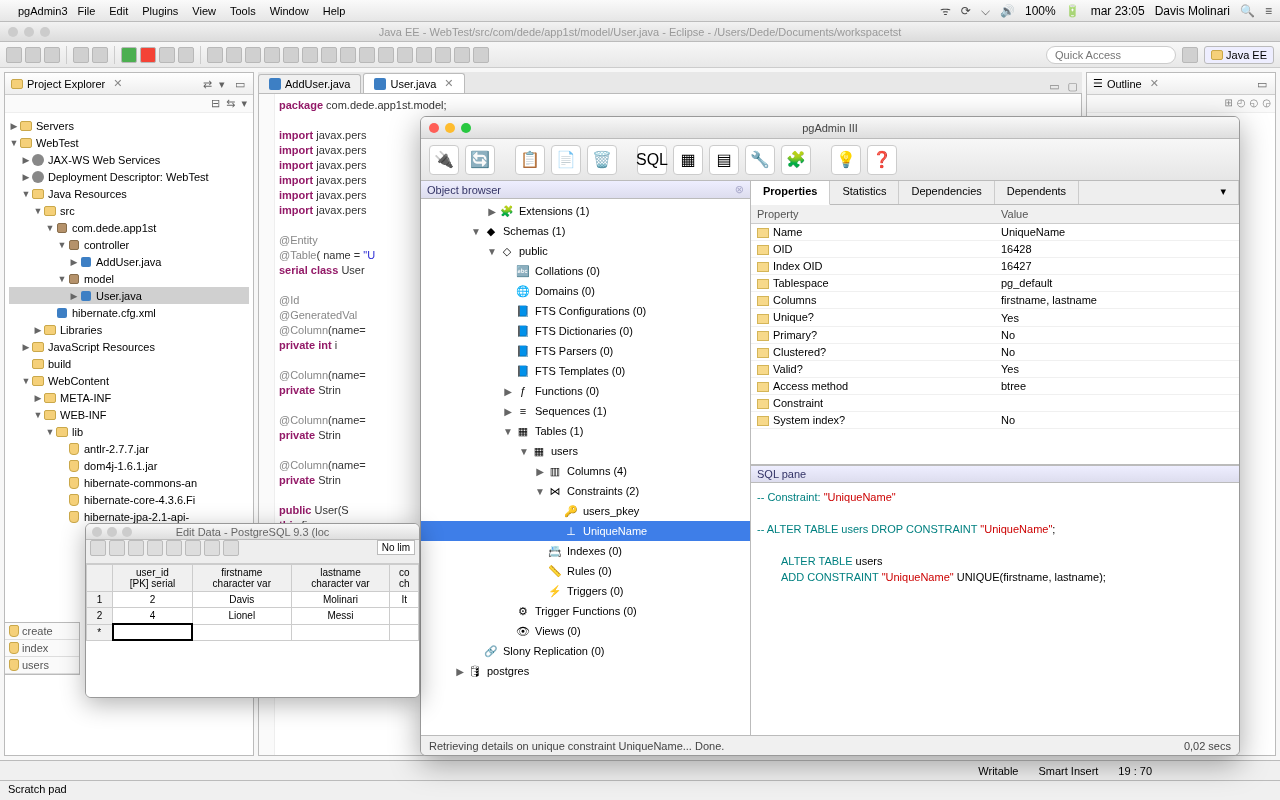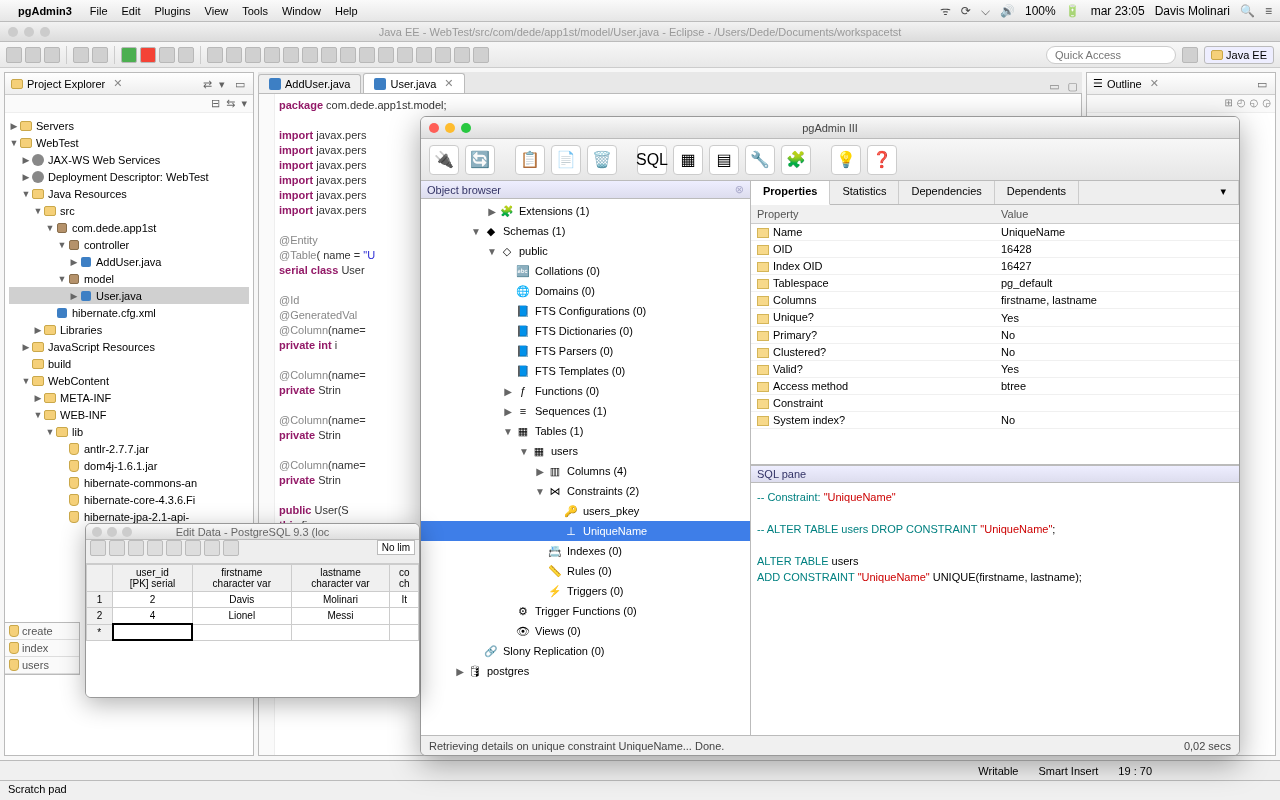--- a/index.html
+++ b/index.html
@@ -1,21 +1,21 @@
 <!DOCTYPE html>
 <html><head>
 <meta charset="utf-8">
 <style>
 * { box-sizing: border-box; margin: 0; padding: 0; font-family: "Lucida Grande", "Helvetica Neue", Arial, sans-serif; font-size: 11px; }
 body { background: #ececec; width: 1280px; height: 800px; overflow: hidden; position: relative; }
 
 
 .mac-menubar { height: 22px; background: linear-gradient(#fafafa,#e6e6e6); border-bottom: 1px solid #bbb; display: flex; align-items: center; padding: 0 8px; font-size: 12px; }
 .mac-menubar .apple { font-size: 14px; margin-right: 10px; }
-.mac-menubar .appname { font-weight: bold; margin-right: 18px; }
+.mac-menubar .appname { font-weight: normal; margin-right: 10px; }
 .mac-menubar .menu-item { margin-right: 14px; cursor: default; }
 .mac-menubar .spacer { flex: 1; }
 .mac-menubar .status { margin-left: 10px; font-size: 12px; }
 .mac-menubar .status.icon { opacity: .7; }
 
 
 .eclipse { position: absolute; top: 22px; left: 0; right: 0; bottom: 0; background: #f7f7f7; display: flex; flex-direction: column; }
 .eclipse-title { height: 20px; background: linear-gradient(#f2f2f2,#dcdcdc); border-bottom: 1px solid #bbb; display: flex; align-items: center; justify-content: center; color: #999; font-size: 12px; position: relative; }
 .eclipse-title .traffic { position: absolute; left: 8px; display: flex; gap: 6px; }
 .traffic span { width: 10px; height: 10px; border-radius: 50%; background: #ccc; display: inline-block; }
@@ -90,21 +90,21 @@
 .pg-tab { padding: 4px 12px; border-right: 1px solid #ccc; background: #eee; cursor: default; }
 .pg-tab.active { background: #fff; font-weight: bold; border-bottom: 1px solid #fff; margin-bottom: -1px; }
 .prop-table { flex: 0 0 auto; height: 260px; overflow: auto; background: #fff; border-bottom: 1px solid #bbb; }
 .prop-table table { width: 100%; border-collapse: collapse; }
 .prop-table th { text-align: left; background: #f0f0f0; border-bottom: 1px solid #ccc; padding: 3px 6px; font-weight: normal; color: #555; }
 .prop-table td { padding: 2px 6px; border-bottom: 1px solid #f0f0f0; }
 .prop-table td.k { width: 50%; }
 .prop-icon{display:inline-block;width:12px;height:10px;background:#f7d98a;border:1px solid #d4b557;margin-right:4px;vertical-align:middle}
 .sql-pane-header { height: 18px; background: linear-gradient(#eef,#dde); border-top: 1px solid #bbb; border-bottom: 1px solid #bbb; padding: 2px 6px; color: #336; }
 .sql-pane { flex: 1; background: #fff; padding: 6px; font-family: Monaco, monospace; font-size: 11px; line-height: 16px; overflow: auto; }
-.sql-kw { color: #008080; }
+.sql-kw { color: #008080; margin-left: 24px; }
 .sql-str { color: #c00; }
 .sql-com { color: #008080; }
 .pg-status { height: 20px; border-top: 1px solid #bbb; background: #f0f0f0; display: flex; align-items: center; padding: 0 8px; font-size: 11px; color: #444; }
 .pg-status .r { margin-left: auto; }
 
 
 .editdata { position: absolute; top: 523px; left: 85px; width: 335px; height: 175px; background: #f4f4f4; border: 1px solid #999; border-radius: 6px; box-shadow: 0 6px 24px rgba(0,0,0,.3); display: flex; flex-direction: column; overflow: hidden; }
 .ed-title { height: 16px; background: linear-gradient(#f8f8f8,#dedede); border-bottom:1px solid #bbb; display:flex;align-items:center;justify-content:center;position:relative;font-size:11px;color:#666; }
 .ed-title .traffic{position:absolute;left:6px;display:flex;gap:5px}
 .ed-toolbar { height: 24px; background: #eee; border-bottom: 1px solid #ccc; display:flex;align-items:flex-start;padding:0 4px;gap:3px; }

